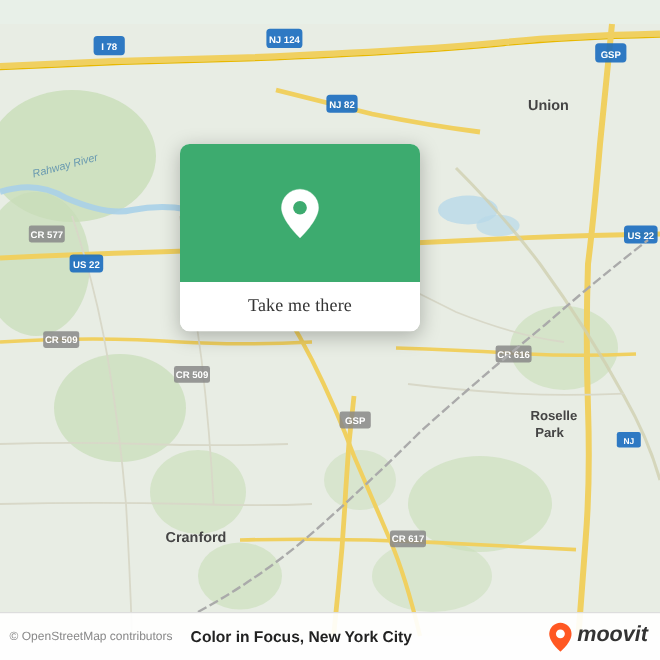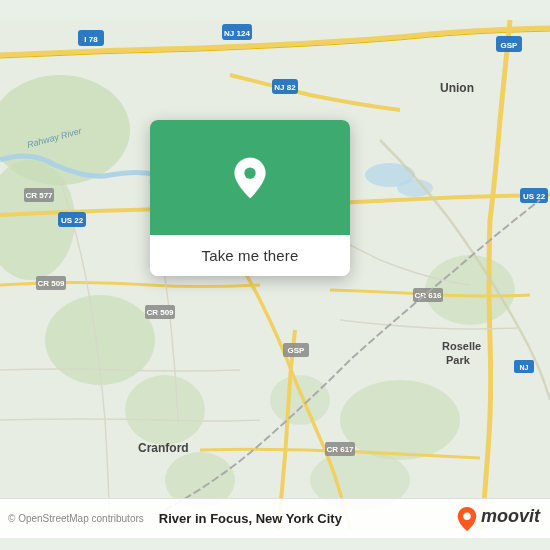--- a/index.html
+++ b/index.html
@@ -61,26 +61,27 @@
       width: 100%;
       padding: 12px 0;
       background: #fff;
       border: none;
       font-size: 15px;
       font-weight: 500;
       color: #333;
       cursor: pointer;
       text-align: center;
       letter-spacing: 0.01em;
+      font-family: Liberation Serif, serif;
     }
 
     
     #bottom-bar {
       position: absolute;
-      bottom: 12px;
+      bottom: 0;
       left: 0;
       width: 100%;
       background: rgba(255,255,255,0.92);
       border-top: 1px solid #ddd;
       display: flex;
       align-items: center;
       justify-content: space-between;
       padding: 6px 10px 6px 8px;
       height: 40px;
       gap: 20px;
@@ -229,21 +230,21 @@
         <circle cx="22" cy="21" r="7" fill="#3dab6f"></circle>
       </svg>
     </div>
     <button id="take-me-there-btn">Take me there</button>
   </div>
 
   <div id="bottom-bar">
     <div id="bottom-left">
       <span id="osm-text">© OpenStreetMap contributors</span>
       &nbsp;
-      <span id="location-title">River in Focus, New York City</span>
+      <span id="location-title">Color in Focus, New York City</span>
     </div>
     <div id="moovit-logo">
 
       <svg id="moovit-pin" viewBox="0 0 22 28" xmlns="http://www.w3.org/2000/svg">
         <path d="M11 1 C5.5 1 1 5.5 1 11 C1 19 11 27 11 27 C11 27 21 19 21 11 C21 5.5 16.5 1 11 1 Z" fill="#ff5722"></path>
         <circle cx="11" cy="11" r="4" fill="white"></circle>
       </svg>
       <span id="moovit-text">moovit</span>
     </div>
   </div>

